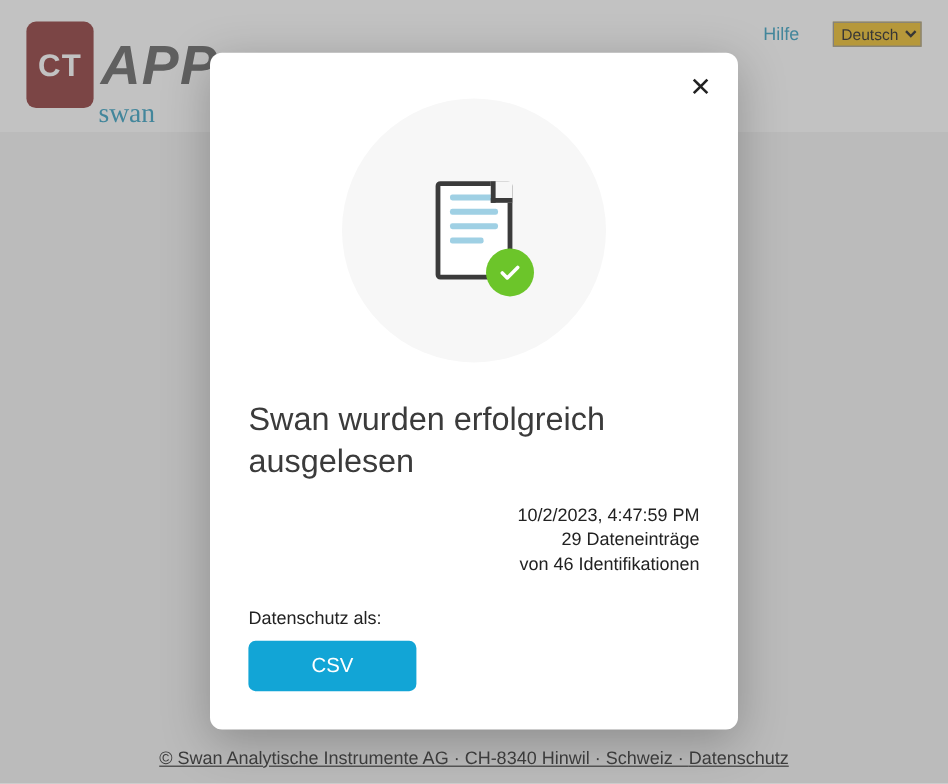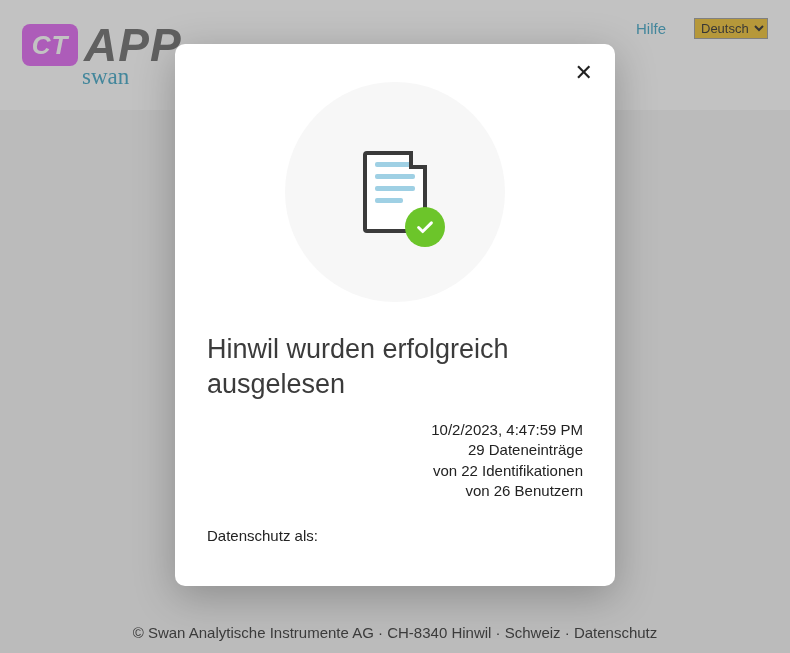--- a/index.html
+++ b/index.html
@@ -14,23 +14,23 @@
   .header {
     background: #fff;
     height: 110px;
     display: flex;
     align-items: flex-start;
     padding: 18px 22px 0 22px;
     justify-content: space-between;
   }
   .logo-wrap { display: flex; align-items: center; gap: 6px; }
   .logo-ct {
-    width: 56px; height: 42px; background:#d946ef; color:#fff;
+    width: 56px; height: 72px; background:#7f1d1d; color:#fff;
     border-radius: 8px; display:flex; align-items:center; justify-content:center;
-    font-weight: 700; font-size: 26px; letter-spacing: 1px; font-style: italic;
+    font-weight: 700; font-size: 26px; letter-spacing: 1px;
   }
   .logo-app { font-size: 46px; font-weight: 700; color:#4d4d4d; letter-spacing: 1px; font-style: italic; }
   .logo-swan { font-family: cursive; color:#1893b9; font-size: 23px; margin-left: 60px; margin-top: -8px; }
   .header-right { display:flex; align-items:center; gap:28px; }
   .help-link { color:#1893b9; font-size:15px; text-decoration:none; cursor:pointer; }
   select.lang {
     font-size: 13px; padding: 1px 2px; border:1px solid #888; background:#eab308;
   }
   .overlay {
     position:absolute; inset:0; background:rgba(120,120,120,0.45);
@@ -54,21 +54,21 @@
   }
   .details { font-size: 15px; color:#222; line-height:1.35; margin-bottom: 26px; text-align: right; }
   .export-label { font-size:15px; color:#222; margin-bottom:10px; }
   .btn-row { display:flex; gap:16px; }
   .btn {
     background:#12a5d6; color:#fff; border:none; border-radius:6px;
     width: 140px; height:42px; font-size:17px; cursor:pointer;
   }
   .footer {
     position:absolute; bottom:12px; left:0; right:0; text-align:center;
-    font-size:15px; color:#3b3b3b;
+    font-size:15px; color:#3b3b3b;text-decoration:underline;
   }
   .footer a { color:#3b3b3b; text-decoration:none; }
   .doc-icon { position:relative; }
   .doc-page {
     width:64px; height:82px; border:4px solid #3b3b3b; border-radius:4px;
     background:#fff; position:relative;
   }
   .doc-fold {
     position:absolute; top:-4px; right:-4px; width:18px; height:18px;
     background:#f7f7f7; border-left:4px solid #3b3b3b; border-bottom:4px solid #3b3b3b;
@@ -115,29 +115,29 @@
         <div class="doc-line short"></div>
       </div>
       <div class="check-badge">
         <svg viewBox="0 0 24 24">
             <path d="M5 12.5l4.5 4.5L19 7.5" stroke="#fff" stroke-width="3.2" fill="none" stroke-linecap="round" stroke-linejoin="round"></path>
           </svg>
       </div>
     </div>
   </div>
 
-  <h2>Hinwil wurden erfolgreich ausgelesen</h2>
+  <h2>Swan wurden erfolgreich ausgelesen</h2>
 
   <div class="details">
     <div>10/2/2023, 4:47:59 PM</div>
     <div>29 Dateneinträge</div>
-    <div>von 22 Identifikationen</div>
-    <div>von 26 Benutzern</div>
+    <div>von 46 Identifikationen</div>
   </div>
 
   <div class="export-label">Datenschutz als:</div>
   <div class="btn-row">
+    <button class="btn">CSV</button>
   </div>
 </div>
 
 <div class="footer">
   <span>© Swan Analytische Instrumente AG · CH-8340 Hinwil · Schweiz · </span><a>Datenschutz</a>
 </div>
 
 </body></html>

